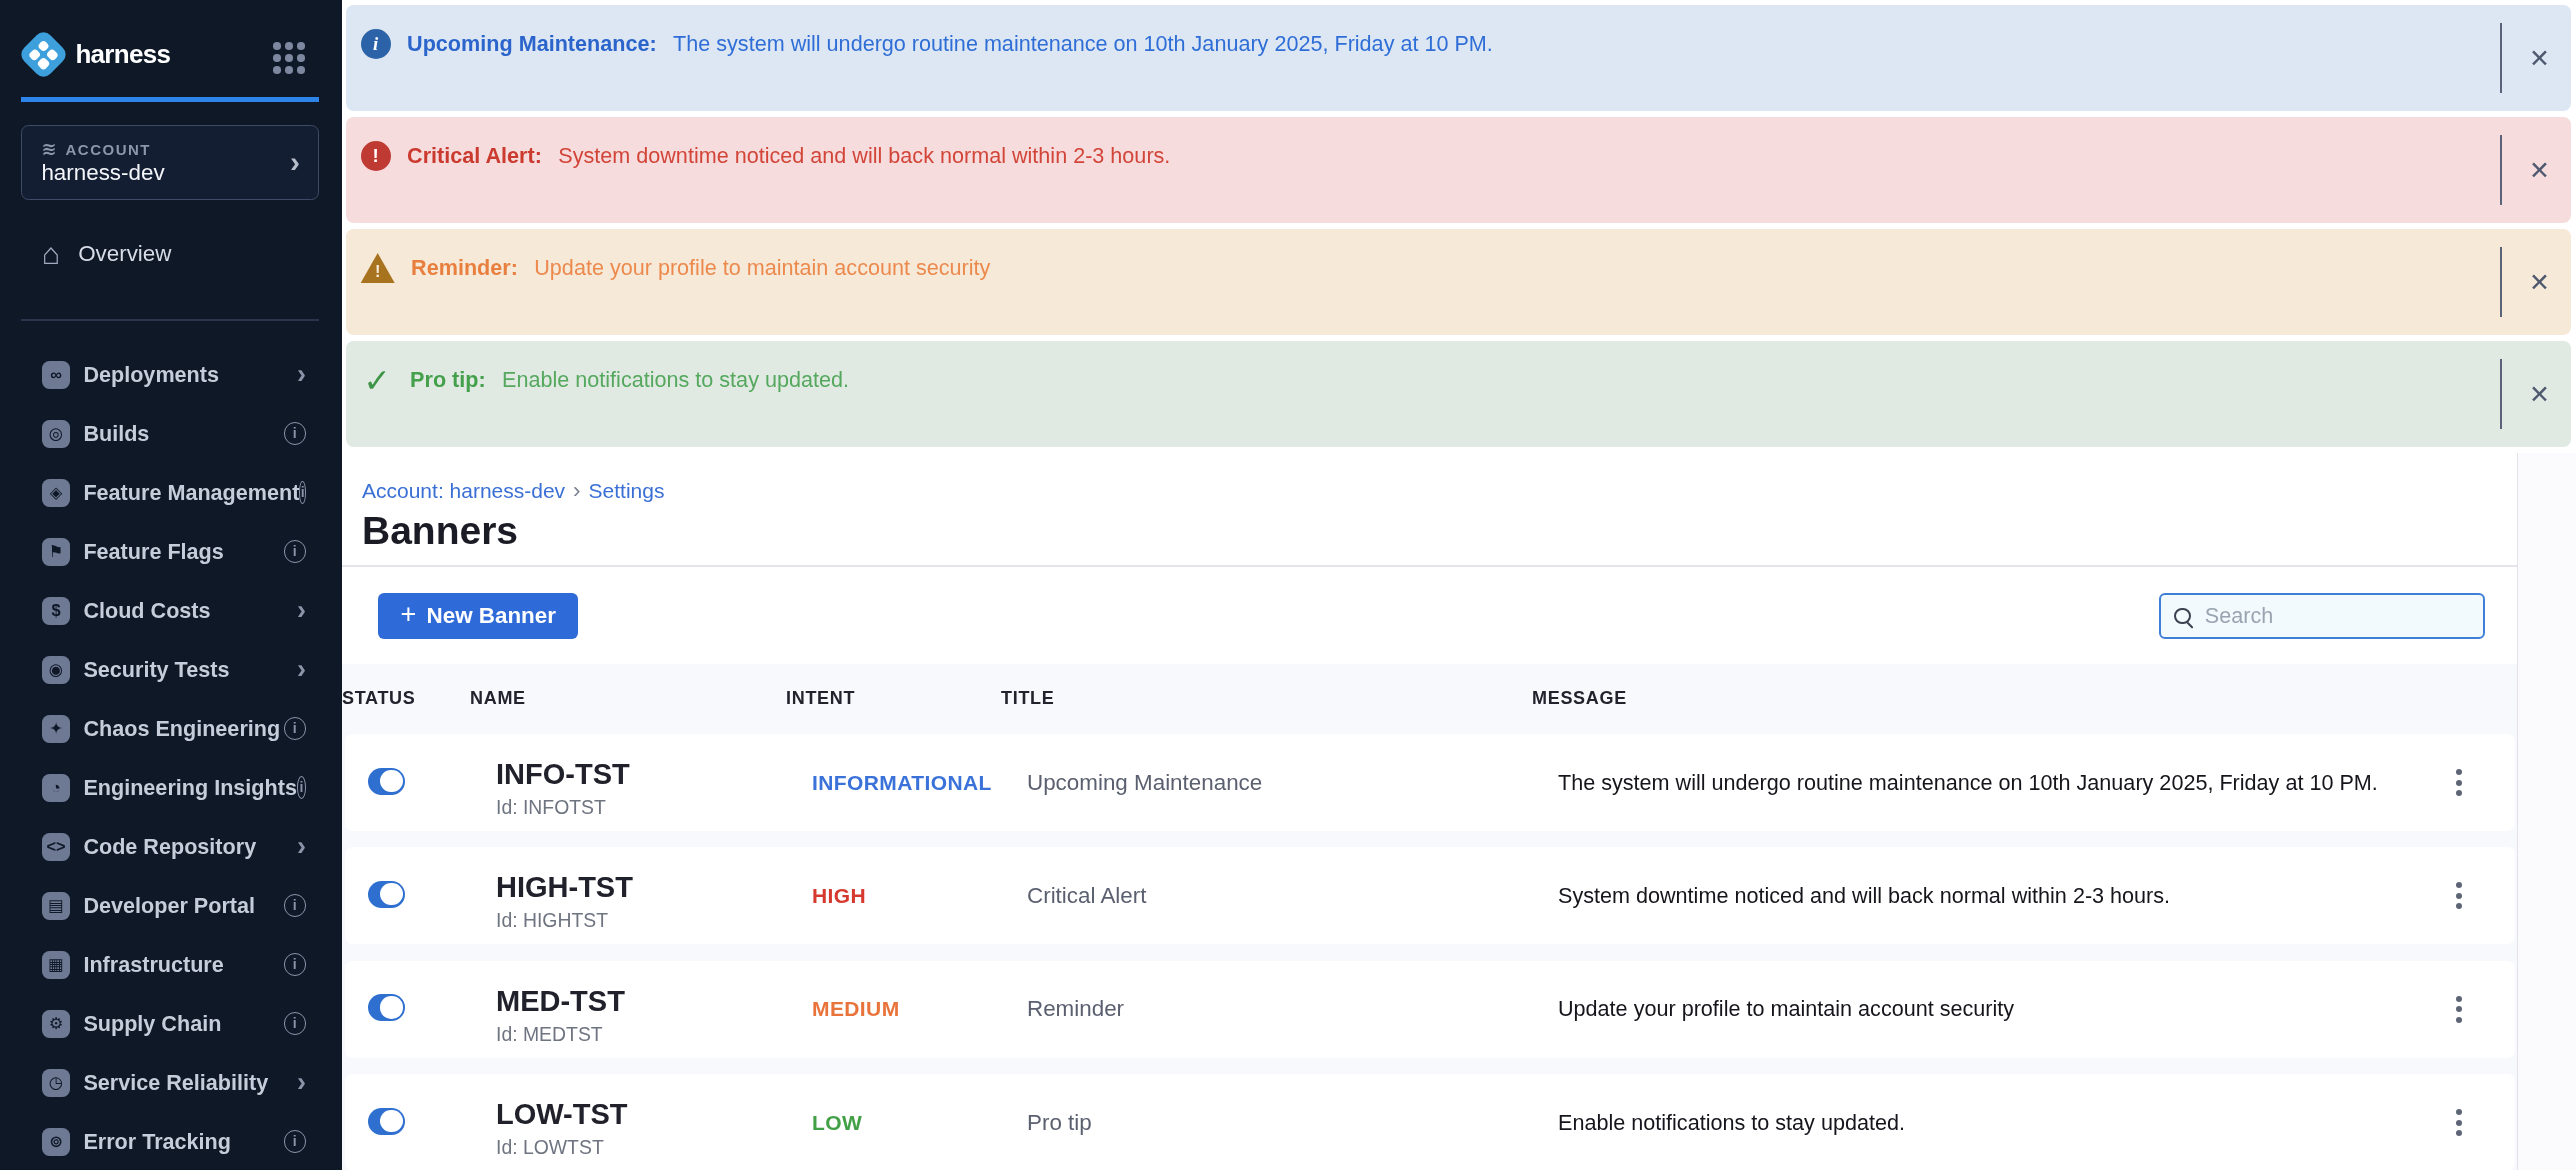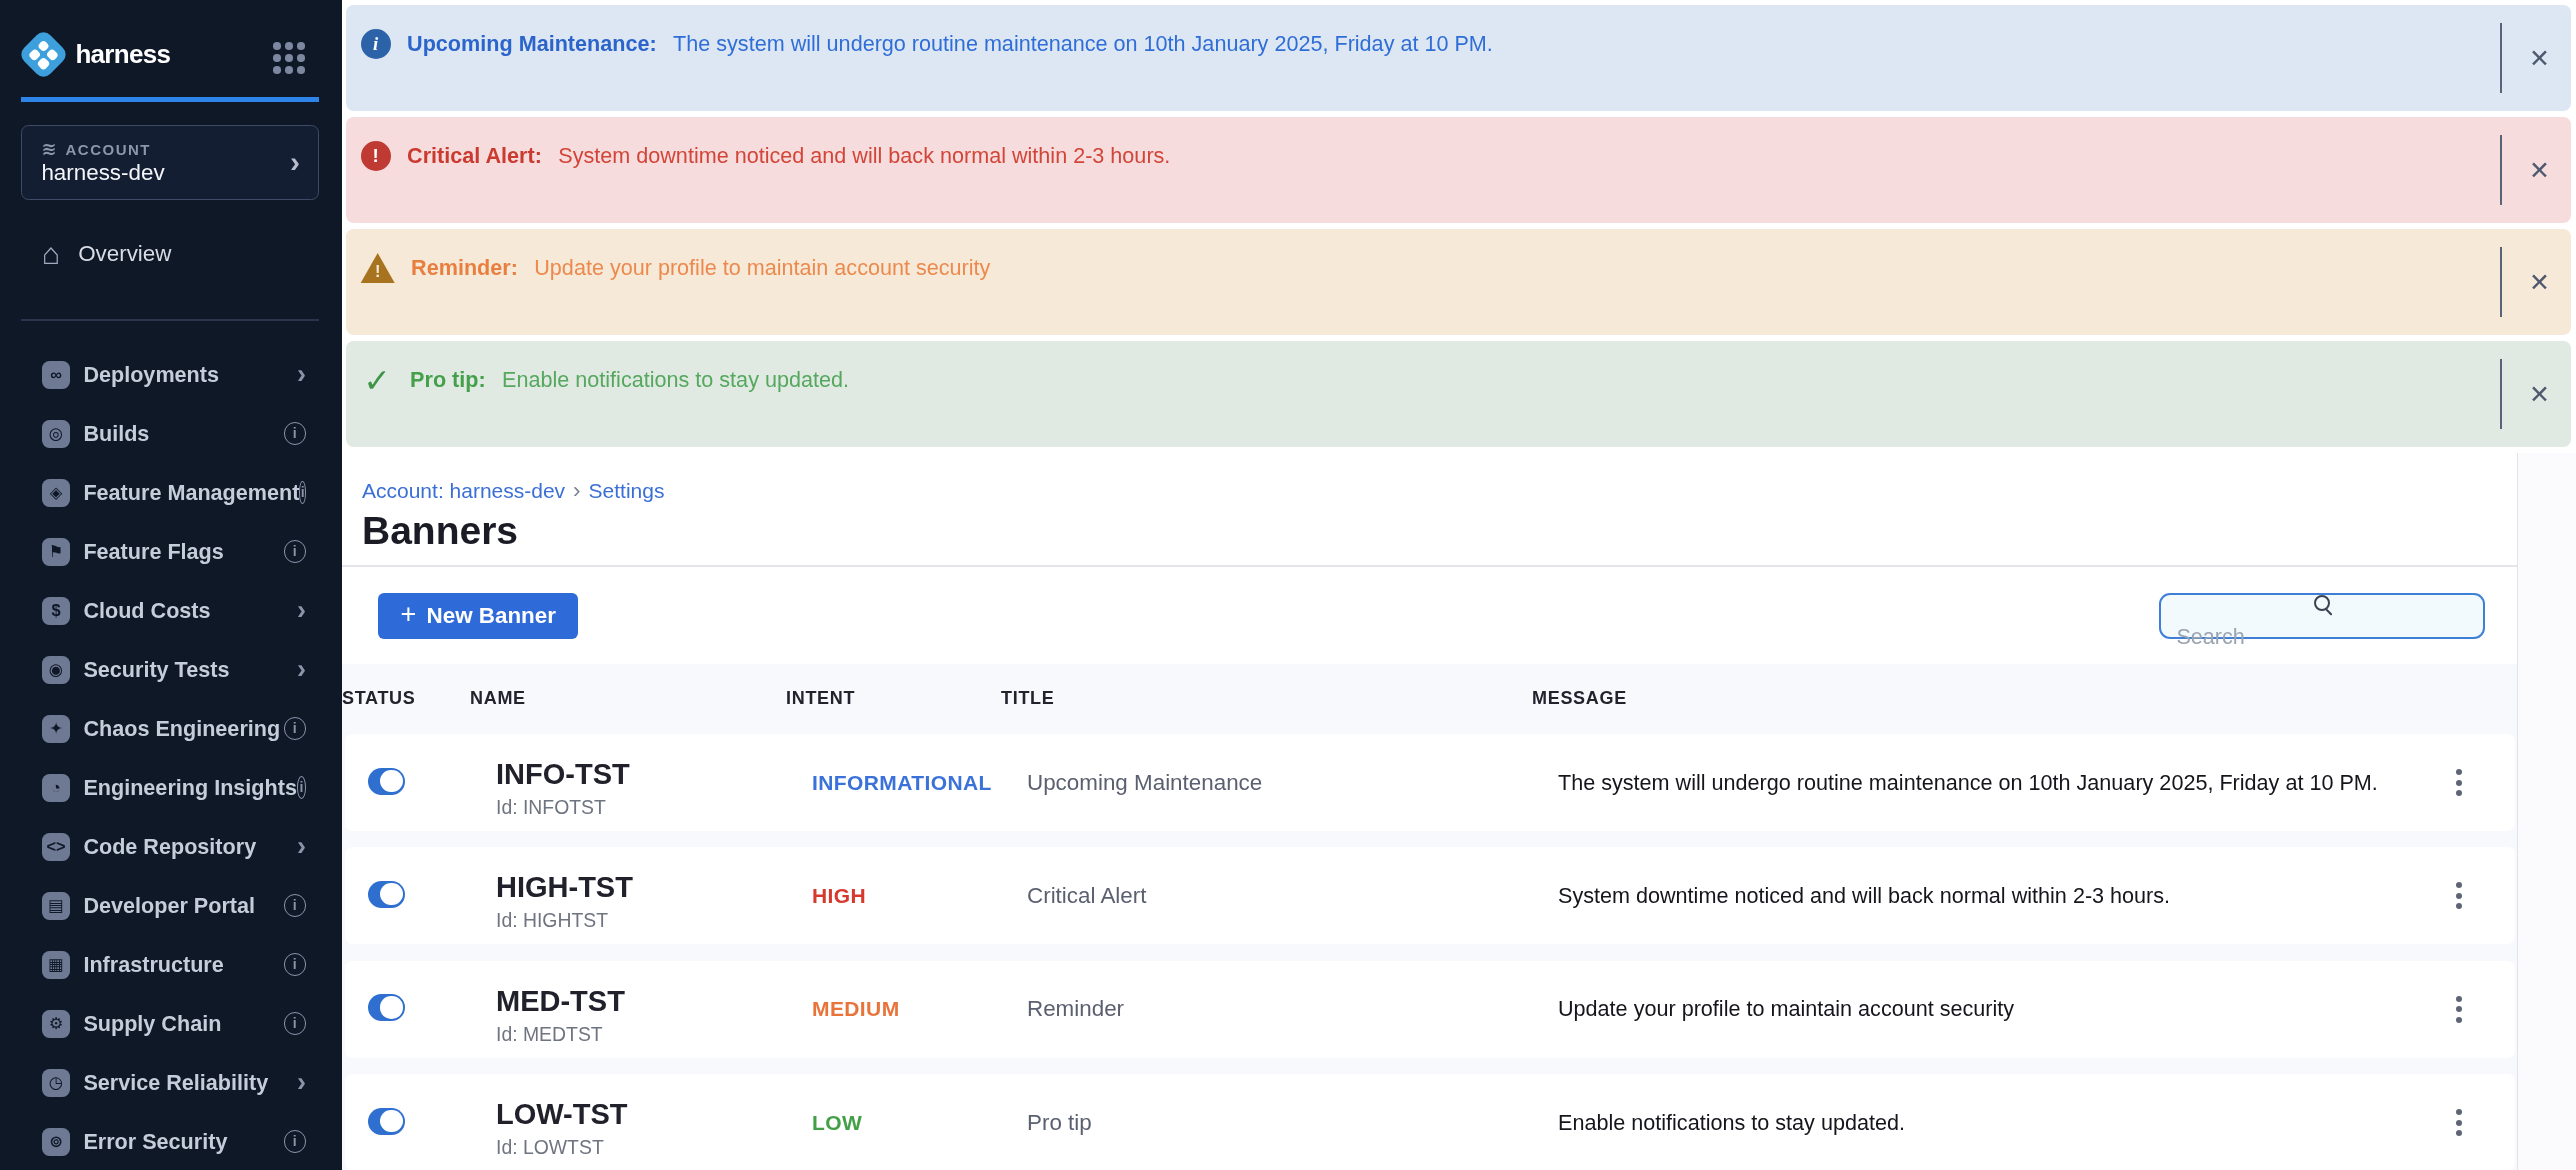--- a/index.html
+++ b/index.html
@@ -73,21 +73,21 @@
   .crumb-sep{color:#7a8290;font-size:22.4px;}
   .page-title{position:absolute;left:20px;top:509px;margin:0;font-size:39px;font-weight:700;color:#1b1b26;}
   .title-divider{position:absolute;left:0;right:59px;top:565px;height:1.5px;background:#e4e4ec;}
   .gutter{position:absolute;left:2175px;top:453px;right:0;bottom:0;background:#fbfbfd;border-left:1.5px solid #e2e2e8;}
 
   
   .new-banner{position:absolute;left:36px;top:593px;height:46px;padding:0 22.4px;border:none;border-radius:6px;
     background:#2f6bd8;color:#fff;font-size:22.4px;font-weight:700;display:flex;align-items:center;gap:10.4px;}
   .new-banner .plus{font-size:27px;font-weight:400;line-height:1;margin-top:-2.2px;}
   .search{position:absolute;left:1817px;top:593px;width:326px;height:46px;border:2.2px solid #3f7fd8;
-    border-radius:11px;background:#f2fafd;display:flex;align-items:center;padding:0 13.4px;gap:12px;flex-direction:column;}
+    border-radius:6px;background:#f2fafd;display:flex;align-items:center;padding:0 13.4px;gap:12px;}
   .mag{width:16.4px;height:16.4px;border:2.2px solid #3a4150;border-radius:50%;position:relative;flex:0 0 auto;}
   .mag::after{content:"";position:absolute;width:2.2px;height:8.2px;background:#3a4150;
     transform:rotate(-45deg);bottom:-6.7px;right:-2.2px;border-radius:1.5px;}
   .search input{border:none;background:transparent;outline:none;font-size:21.6px;color:#333;width:100%;
     font-family:inherit;}
   .search input::placeholder{color:#9aa4b0;}
 
   
   .table-region{position:absolute;left:0;top:664px;right:59px;bottom:0;background:#f8f9fc;}
   .tgrid{display:grid;grid-template-columns:128px 316px 215px 531px 1fr 112px;align-items:center;}
@@ -259,21 +259,21 @@
         </span>
     <span class="nav-label">Service Reliability</span>
     <span class="nav-chevron">›</span>
 
   </div>
 
   <div class="nav-item">
     <span class="nav-icon">
           <span>⊚</span>
         </span>
-    <span class="nav-label">Error Security</span>
+    <span class="nav-label">Error Tracking</span>
 
     <span class="info-badge">i</span>
   </div>
 </div>
 </div>
 
 <div class="main">
   <div id="banners">
   <div class="banner info" style="top: 5.2px;">
     <div class="b-row">

